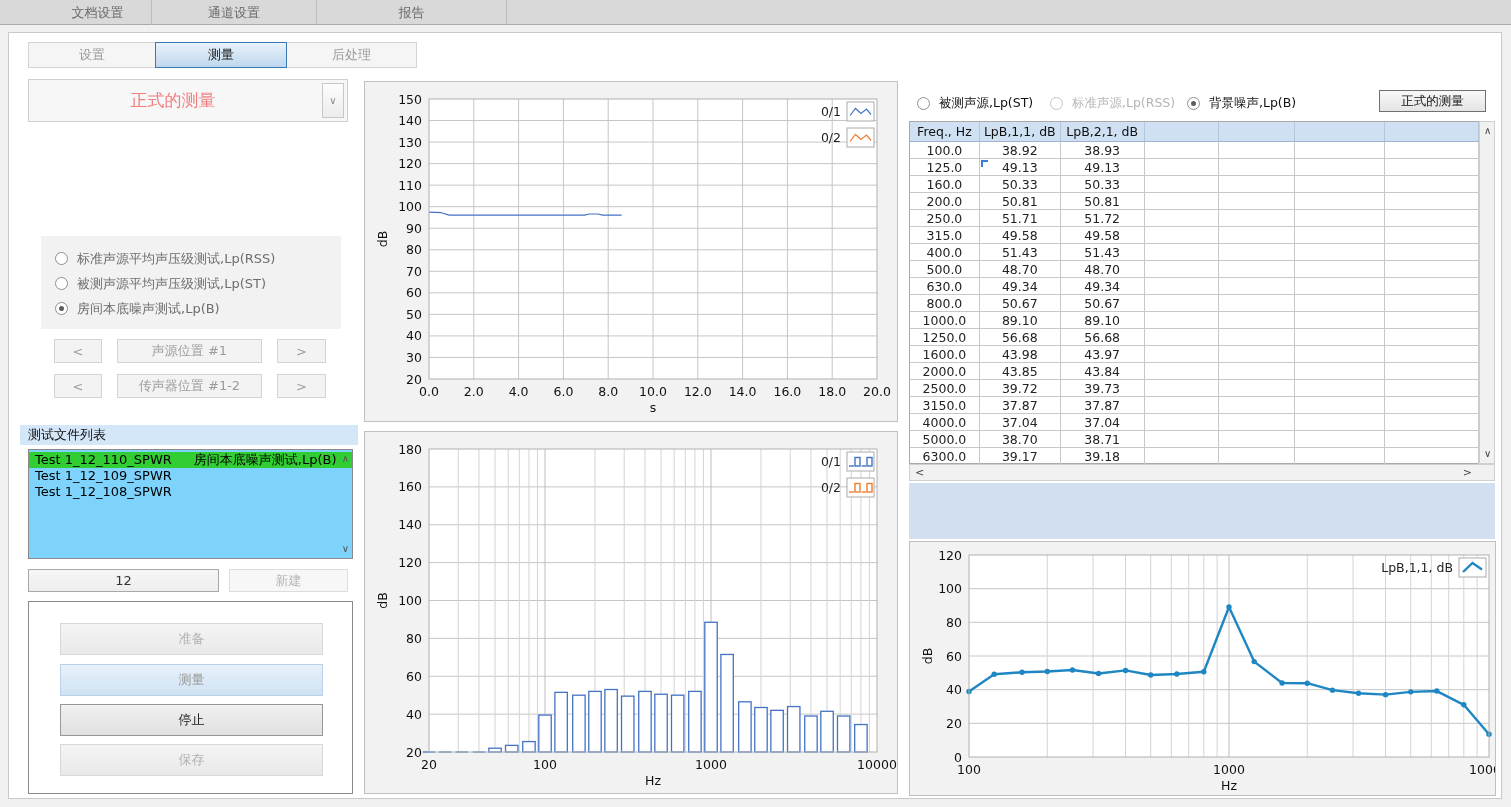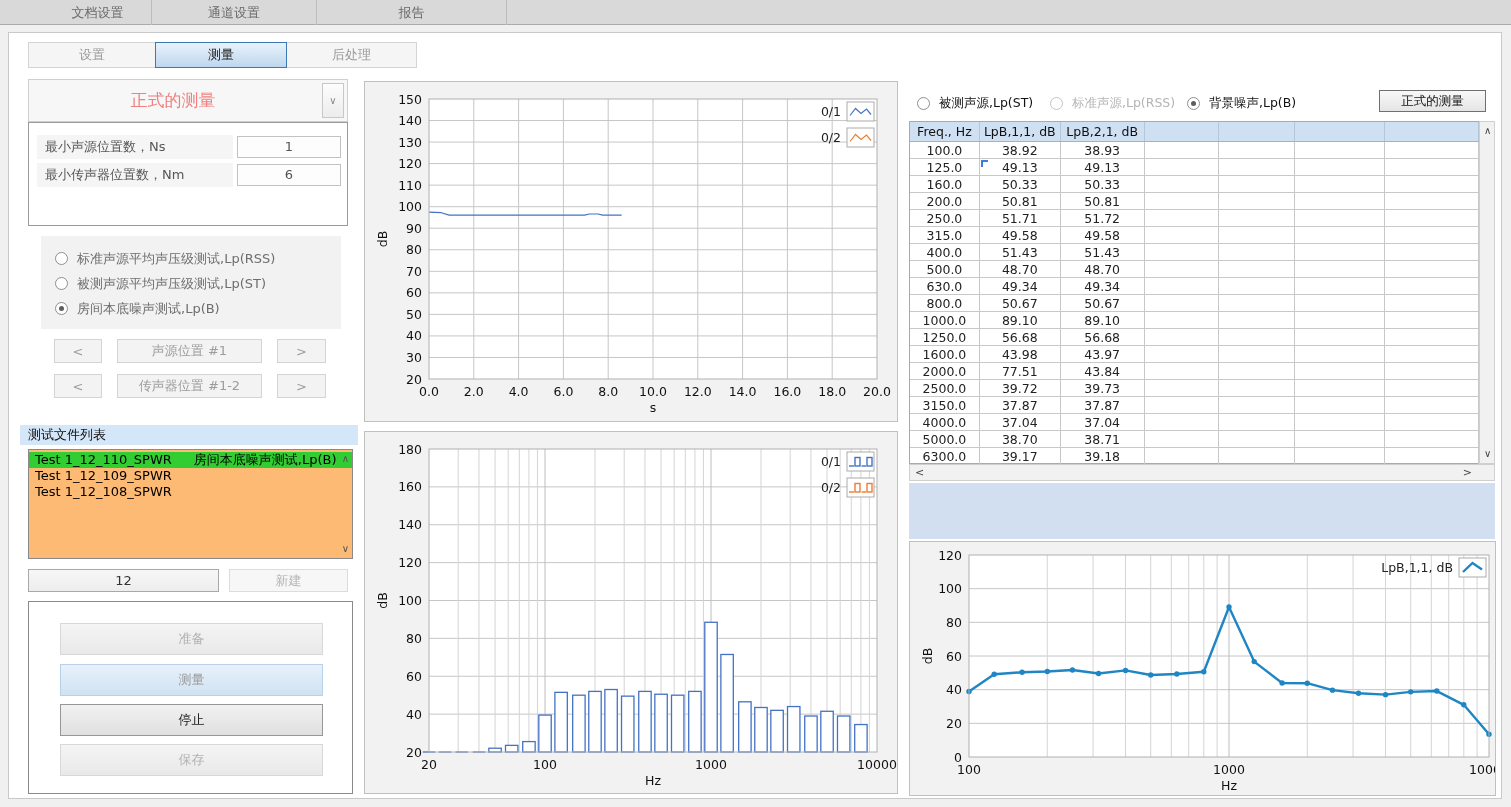--- a/index.html
+++ b/index.html
@@ -42,21 +42,21 @@
 
   
   .pos-row { position:absolute; left:45px; width:272px; height:24px; }
   .pos-btn { position:absolute; top:0; height:24px; background:#f3f3f3; border:1px solid #d4d4d4; color:#9c9c9c; font-size:13px; display:flex; align-items:center; justify-content:center; }
   .pos-prev { left:0; width:48px; }
   .pos-main { left:63px; width:145px; }
   .pos-next { left:223px; width:49px; }
 
   
   .list-title { position:absolute; left:11px; top:392px; width:338px; height:20px; background:#d4e7f9; color:#111; font-size:13px; line-height:20px; padding-left:8px; }
-  .file-list { position:absolute; left:19px; top:416px; width:325px; height:110px; background:#fdba74; border:1px solid #8a8a8a; padding-top:2px; }
+  .file-list { position:absolute; left:19px; top:416px; width:325px; height:110px; background:#7dd3fc; border:1px solid #8a8a8a; padding-top:2px; }
   .file-item { height:16px; line-height:16px; font-size:13px; color:#000; padding-left:6px; white-space:nowrap; overflow:hidden; }
   .file-item.sel { background:#32cd32; }
   .fdesc { margin-left:22px; }
   .list-scroll { position:absolute; right:3px; color:#555; font-size:10px; line-height:10px; }
   .list-scroll.up { top:4px; } .list-scroll.down { bottom:4px; }
 
   
   .count-btn { position:absolute; left:19px; top:536px; width:191px; height:23px; background:linear-gradient(#f7f7f7,#ededed); border:1px solid #a8a8a8; color:#333; font-size:13px; font-family:inherit; }
   .new-btn { position:absolute; left:220px; top:536px; width:119px; height:23px; background:#f7f7f7; border:1px solid #dcdcdc; color:#b5b5b5; font-size:13px; font-family:inherit; }
 
@@ -113,30 +113,20 @@
         <div class="subtab" style="width: 128px;">设置</div>
         <div class="subtab active" style="width: 132px;">测量</div>
         <div class="subtab" style="width: 131px;">后处理</div>
       </div>
 
     <div class="mode-select">
       <span class="mode-text">正式的测量</span>
       <span class="mode-chevron">∨</span>
     </div>
 
-    <div class="params-box" id="paramsBox">
-        <div class="param-row">
-          <div class="param-label">最小声源位置数，Ns</div>
-          <div class="param-input">1</div>
-        </div>
-        <div class="param-row">
-          <div class="param-label">最小传声器位置数，Nm</div>
-          <div class="param-input">6</div>
-        </div>
-      </div>
 
     <div class="radio-box" id="leftRadios">
         <div class="radio-row">
           <span class="radio-circle"></span>
           <span class="radio-label">标准声源平均声压级测试,Lp(RSS)</span>
         </div>
         <div class="radio-row">
           <span class="radio-circle"></span>
           <span class="radio-label">被测声源平均声压级测试,Lp(ST)</span>
         </div>
@@ -464,21 +454,21 @@
           <div class="tcell" style="width: 70px;">1600.0</div>
           <div class="tcell" style="width: 81px;">43.98</div>
           <div class="tcell" style="width: 84px;">43.97</div>
           <div class="tcell" style="width: 75px;"></div>
           <div class="tcell" style="width: 76px;"></div>
           <div class="tcell" style="width: 90px;"></div>
           <div class="tcell" style="width: 94px;"></div>
         </div>
         <div class="trow">
           <div class="tcell" style="width: 70px;">2000.0</div>
-          <div class="tcell" style="width: 81px;">77.51</div>
+          <div class="tcell" style="width: 81px;">43.85</div>
           <div class="tcell" style="width: 84px;">43.84</div>
           <div class="tcell" style="width: 75px;"></div>
           <div class="tcell" style="width: 76px;"></div>
           <div class="tcell" style="width: 90px;"></div>
           <div class="tcell" style="width: 94px;"></div>
         </div>
         <div class="trow">
           <div class="tcell" style="width: 70px;">2500.0</div>
           <div class="tcell" style="width: 81px;">39.72</div>
           <div class="tcell" style="width: 84px;">39.73</div>

